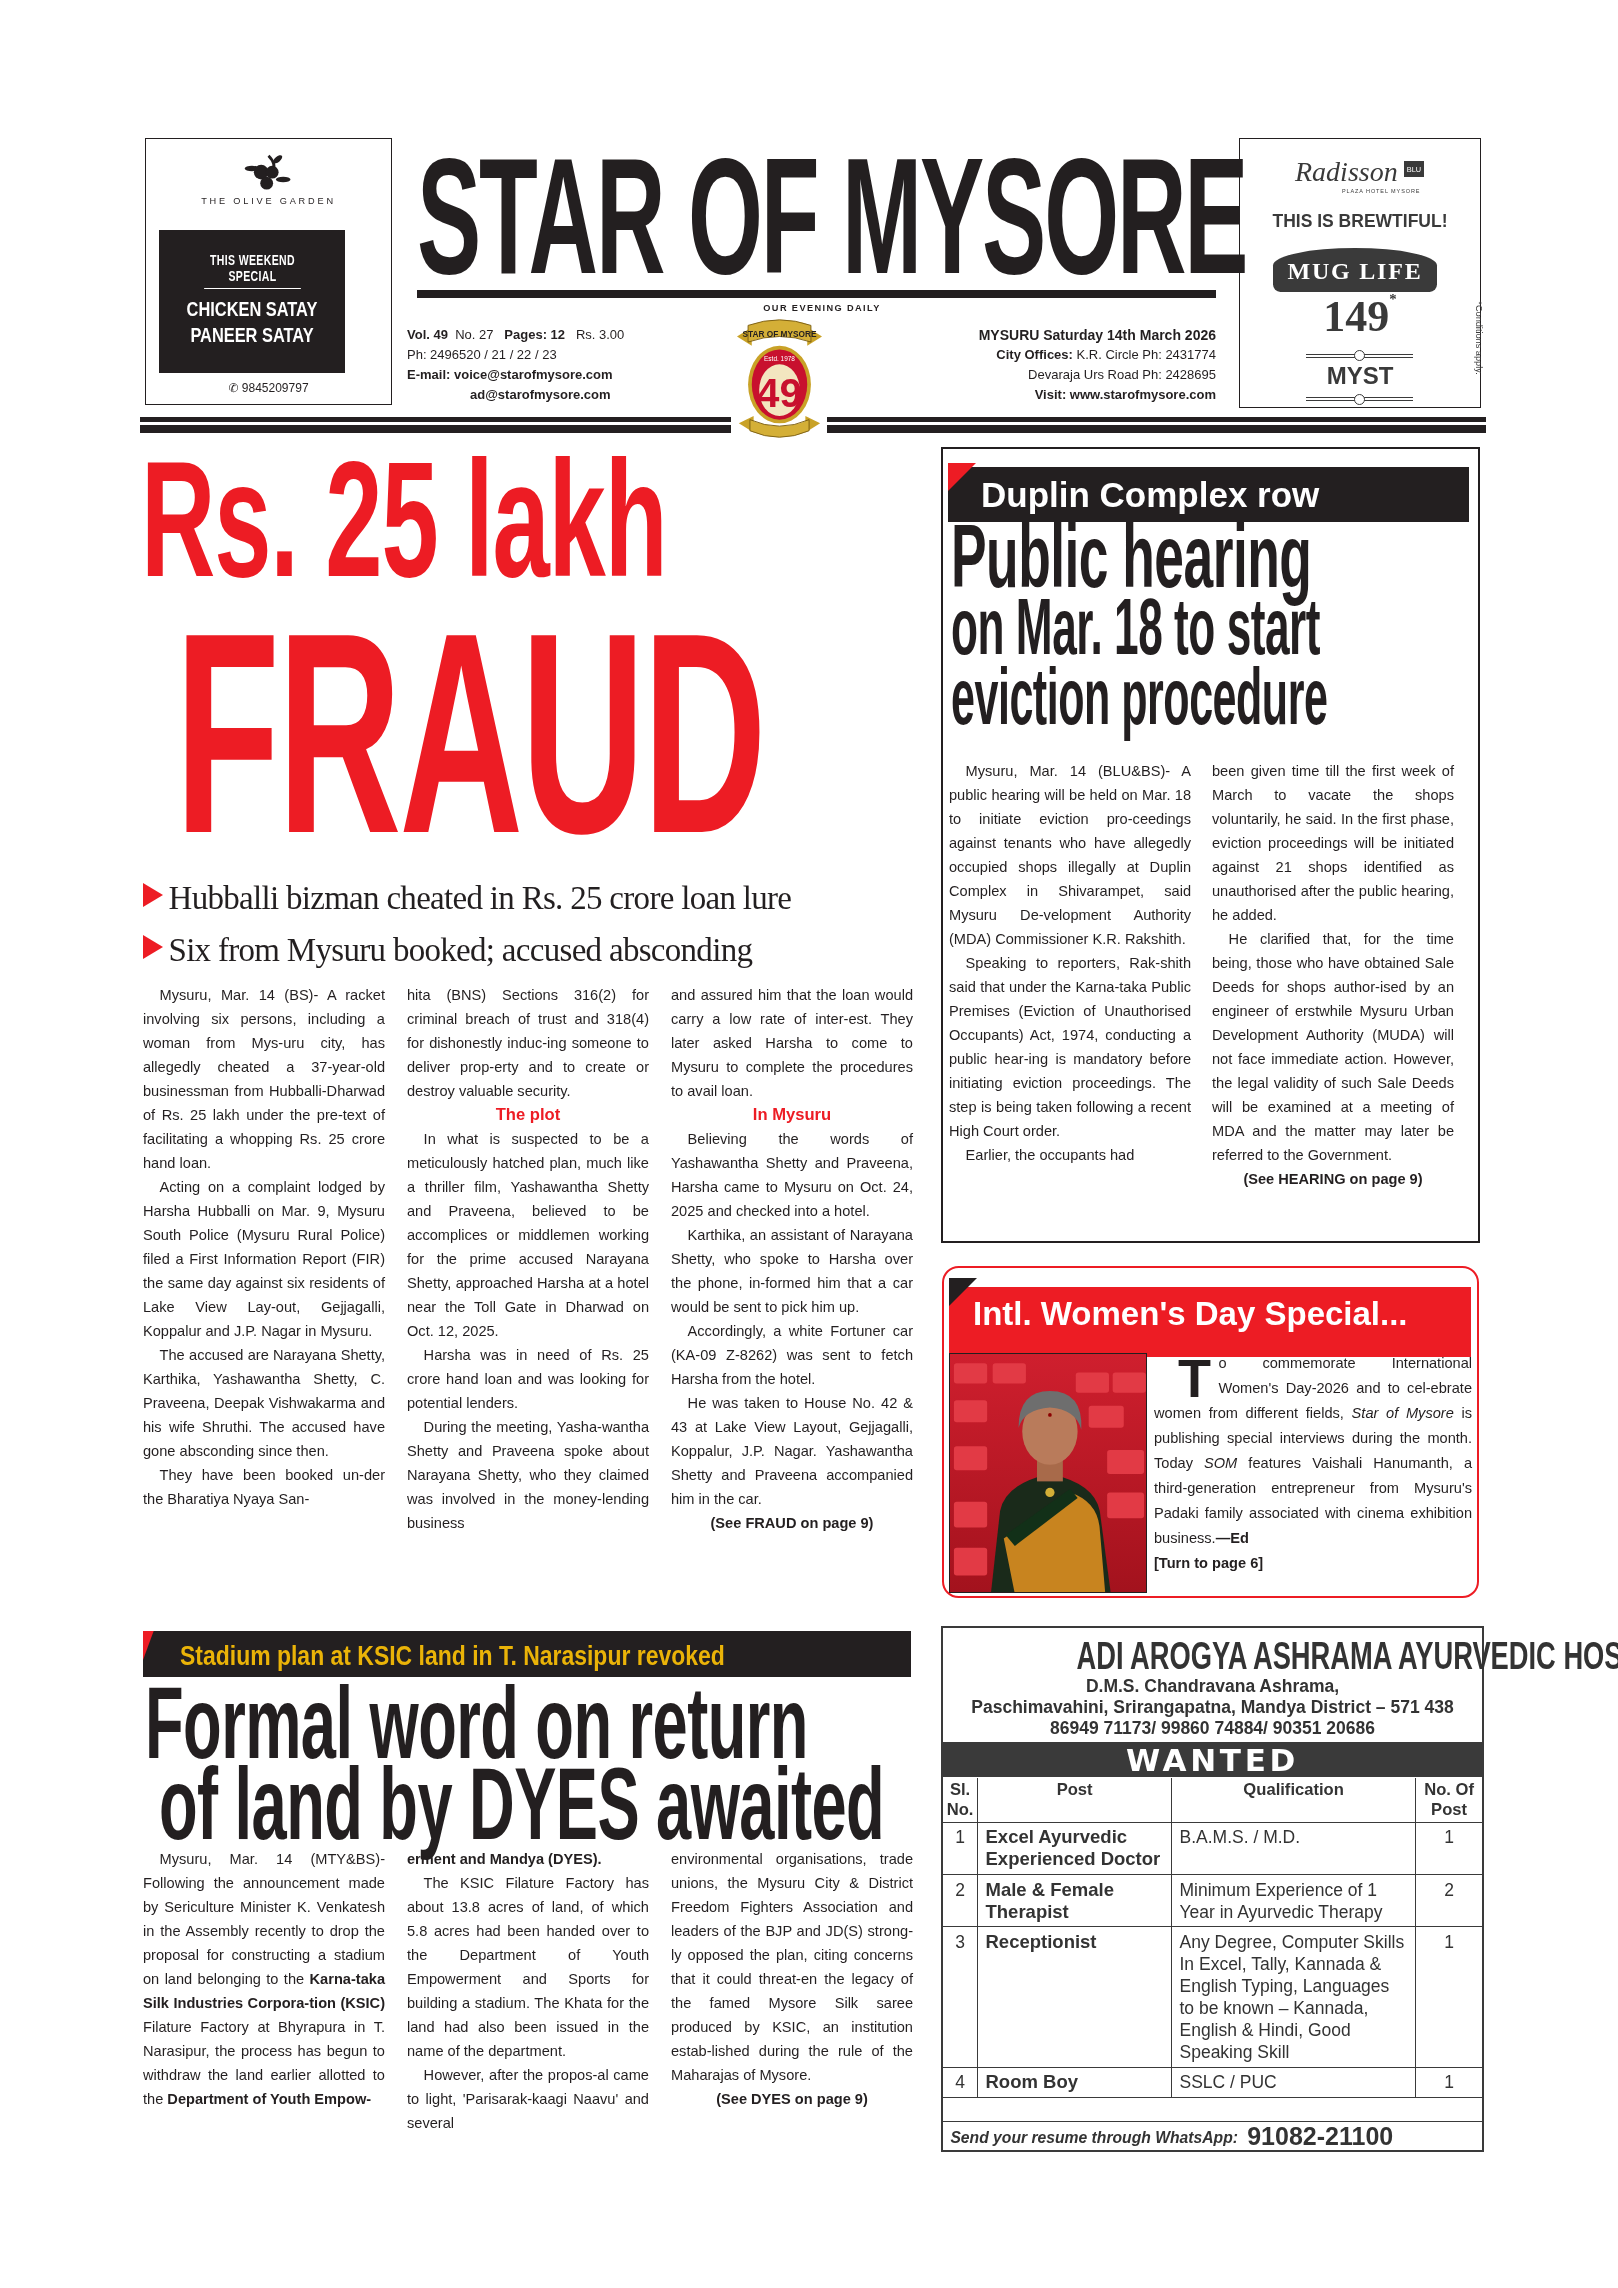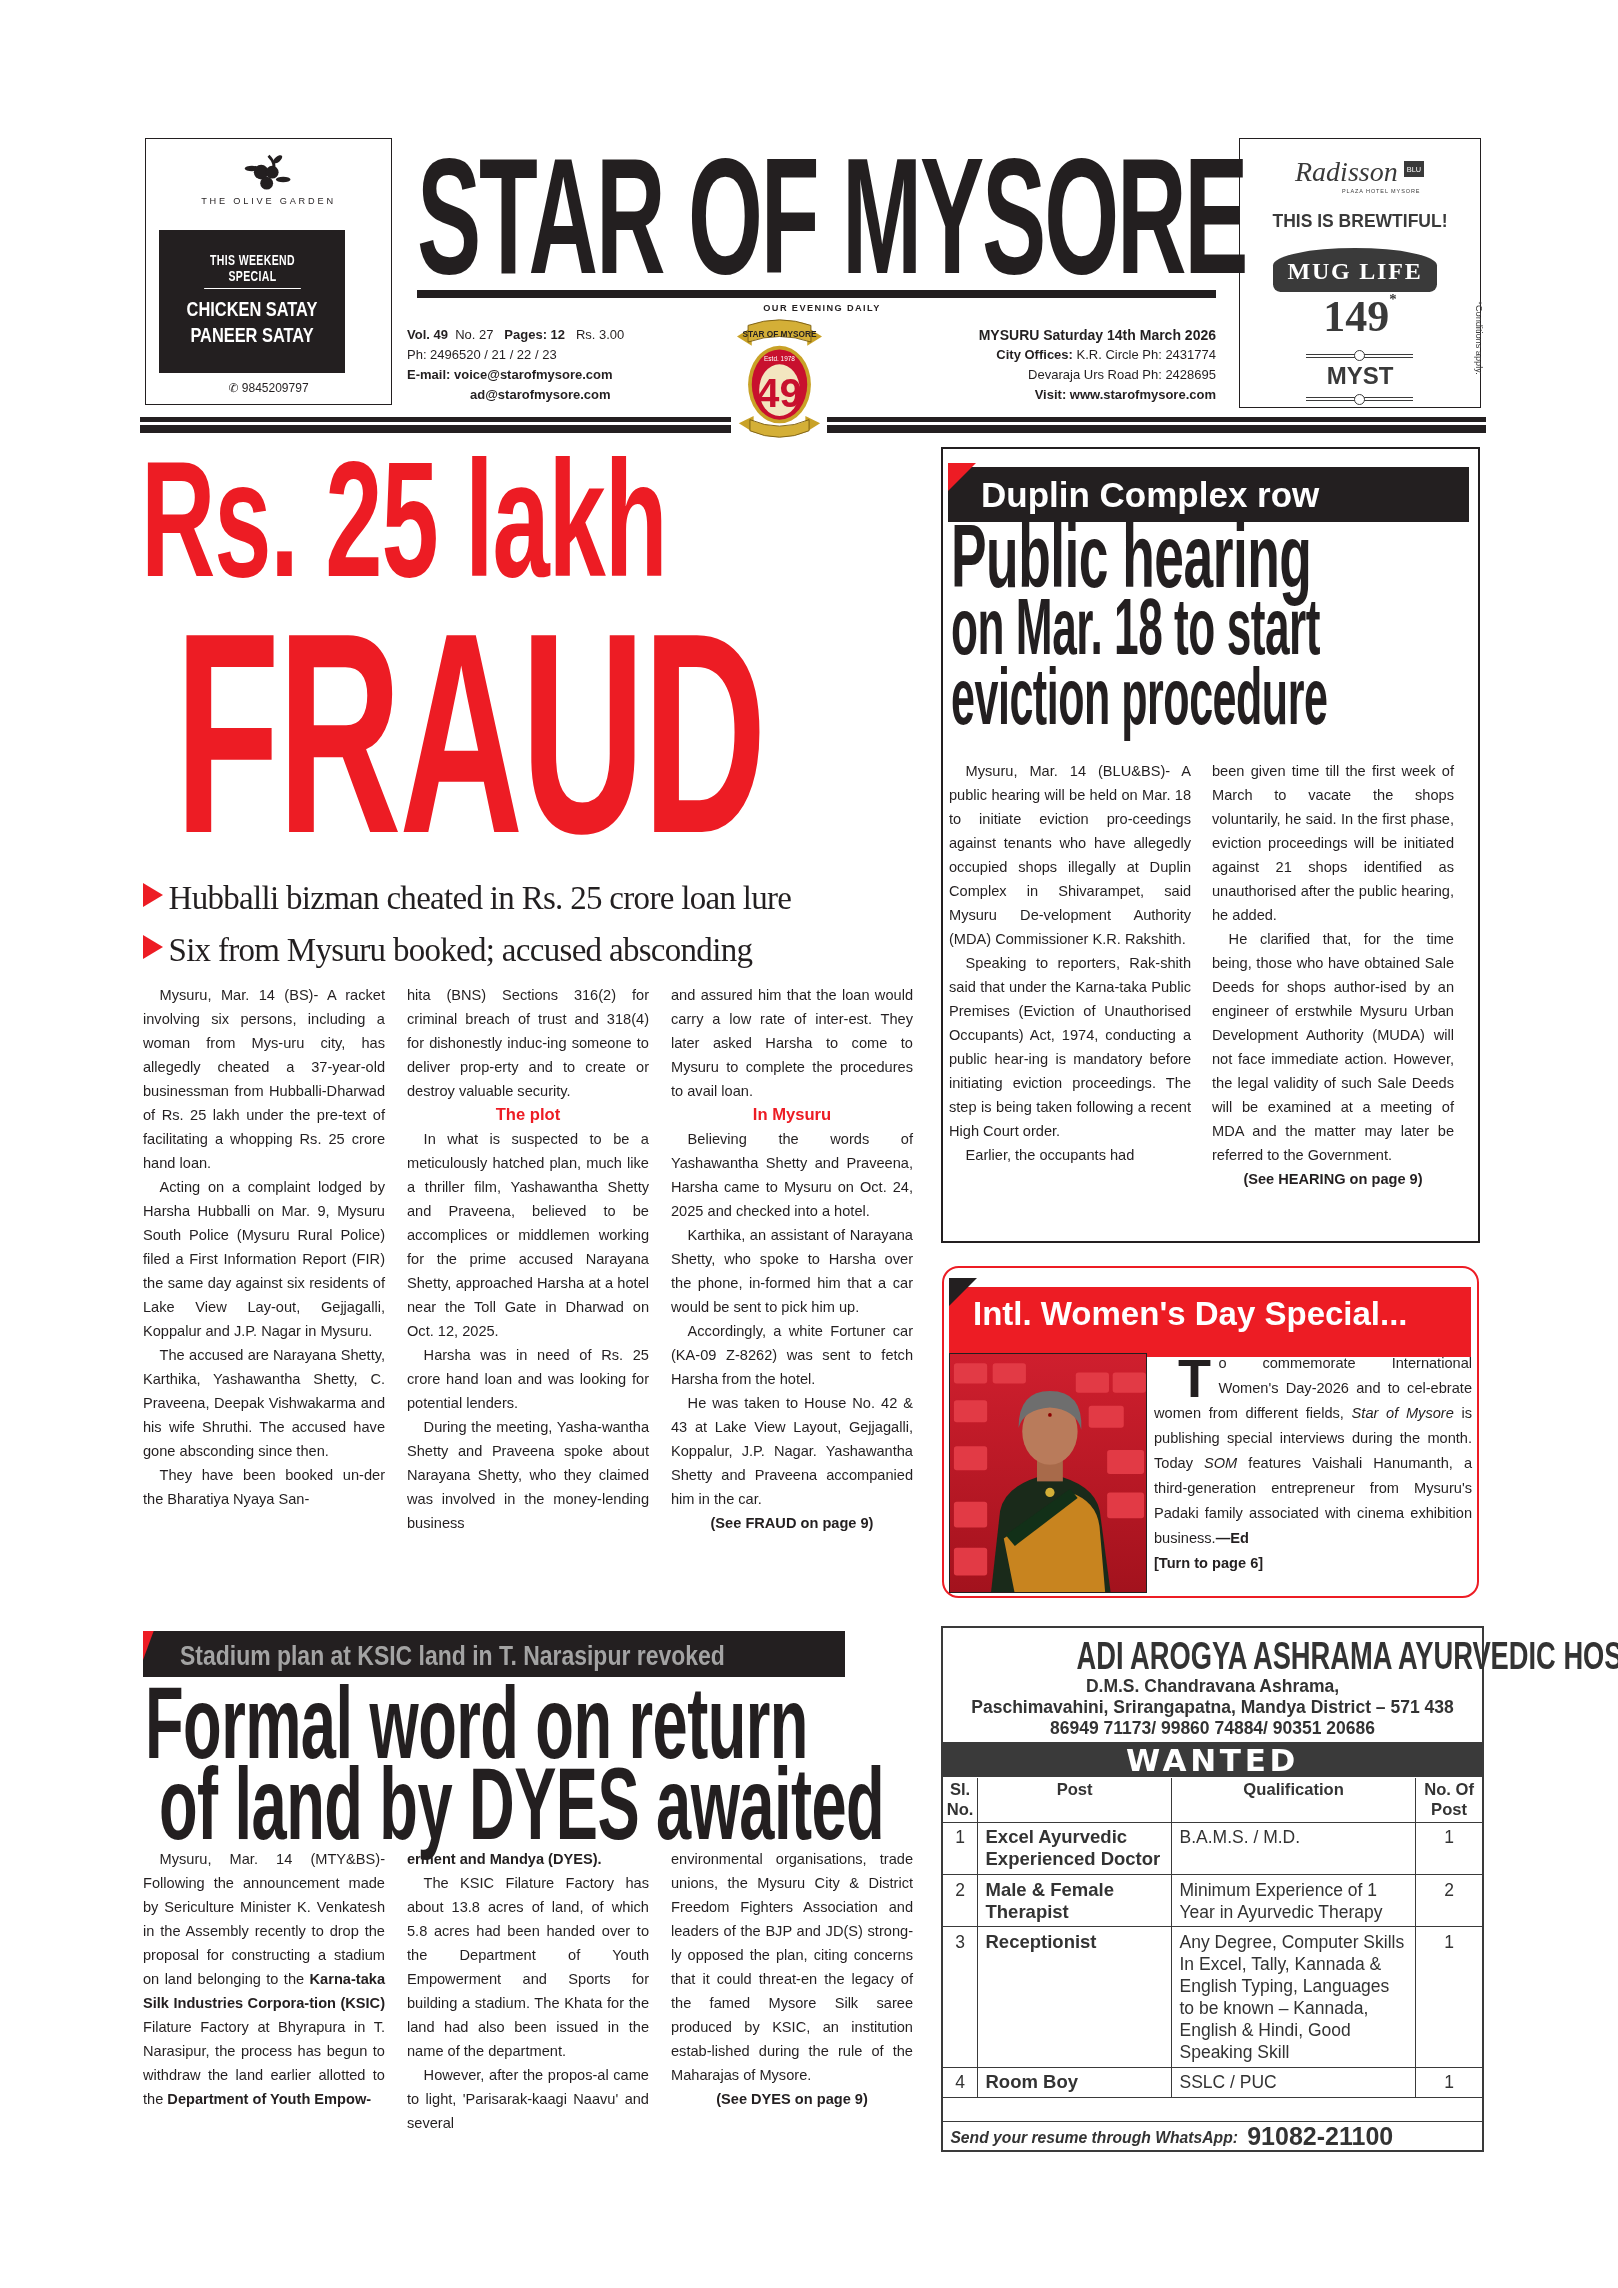--- a/index.html
+++ b/index.html
@@ -70,21 +70,21 @@
   #duplin-h .cond { font-size: 89px; line-height: 61px; transform: scaleX(0.57); letter-spacing: -0.9px; }
 
   
   #wd-box { left: 942px; top: 1266px; width: 537px; height: 332px; border: 2.8px solid #ed1c24; border-radius: 16.6px; }
   #wd-banner { left: 949px; top: 1287px; width: 522px; height: 70px; background: #ed1c24; color: #fff; font-size: 33px; font-weight: bold; line-height: 54px; padding-left: 24px; }
   #wd-photo { left: 949px; top: 1353px; width: 198px; height: 240px; border: 0.9px solid #231f20; background: linear-gradient(#cf1f2e, #a3121d); overflow: hidden; }
   #wd-text { left: 1154px; top: 1351px; width: 318px; font-size: 14.6px; line-height: 25px; text-align: justify; }
   #wd-text .dropcap { float: left; font-size: 54px; line-height: 46px; font-weight: bold; margin: 3.7px 7.4px 0 24px; }
 
   
-  #dyes-kicker { left: 143px; top: 1631px; width: 702px; height: 46px; background: #231f20; color: #a3a3a3; font-size: 28px; font-weight: bold; line-height: 50px; padding-left: 37px; overflow: hidden; }
+  #dyes-kicker { left: 143px; top: 1631px; width: 768px; height: 46px; background: #231f20; color: #eab308; font-size: 28px; font-weight: bold; line-height: 50px; padding-left: 37px; overflow: hidden; }
   #dyes-kicker span { display: inline-block; transform: scaleX(0.82); transform-origin: 0 0; white-space: nowrap; }
   #dyes-h1 { left: 145px; top: 1682px; height: 83px; }
   #dyes-h1 .cond { font-size: 102px; line-height: 83px; transform: scaleX(0.62); letter-spacing: -0.9px; }
   #dyes-h2 { left: 159px; top: 1763px; height: 83px; }
   #dyes-h2 .cond { font-size: 102px; line-height: 83px; transform: scaleX(0.62); letter-spacing: -0.9px; }
 
   
   #hosp-ad { left: 941px; top: 1626px; width: 543px; height: 526px; border: 2.8px solid #3a3a3a; color: #333; }
   #hosp-name { position: absolute; left: 0; top: 7.4px; width: 100%; text-align: center; height: 41px; overflow: visible; }
   #hosp-name .cond { font-size: 39px; line-height: 41px; transform: scaleX(0.7); transform-origin: center top; }

